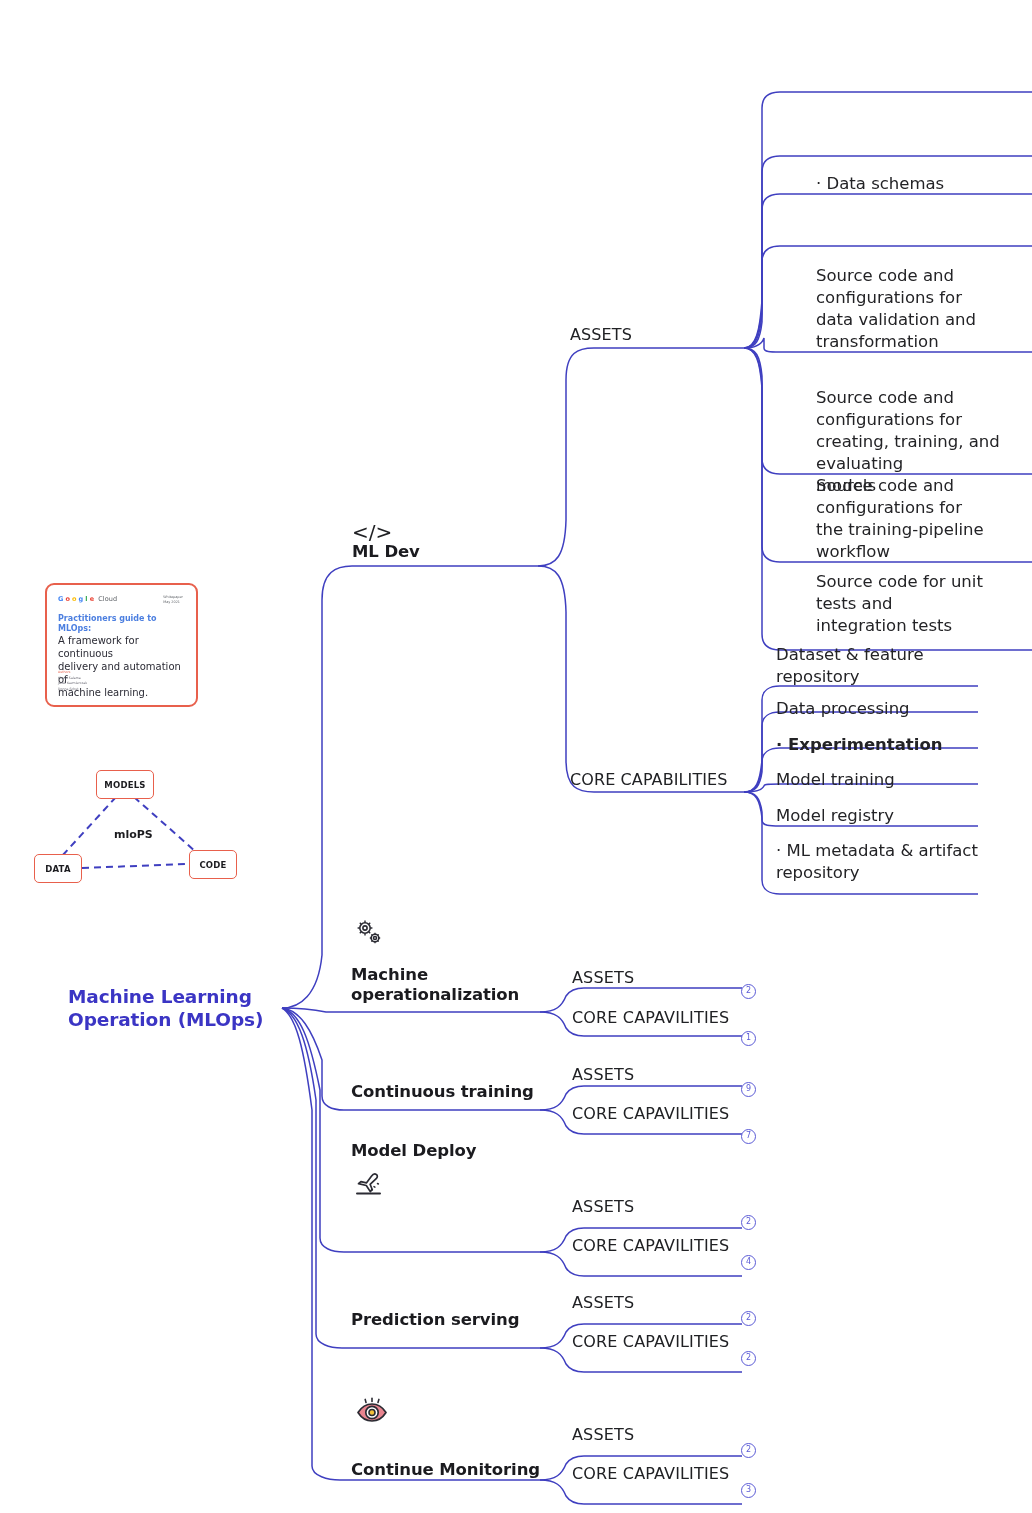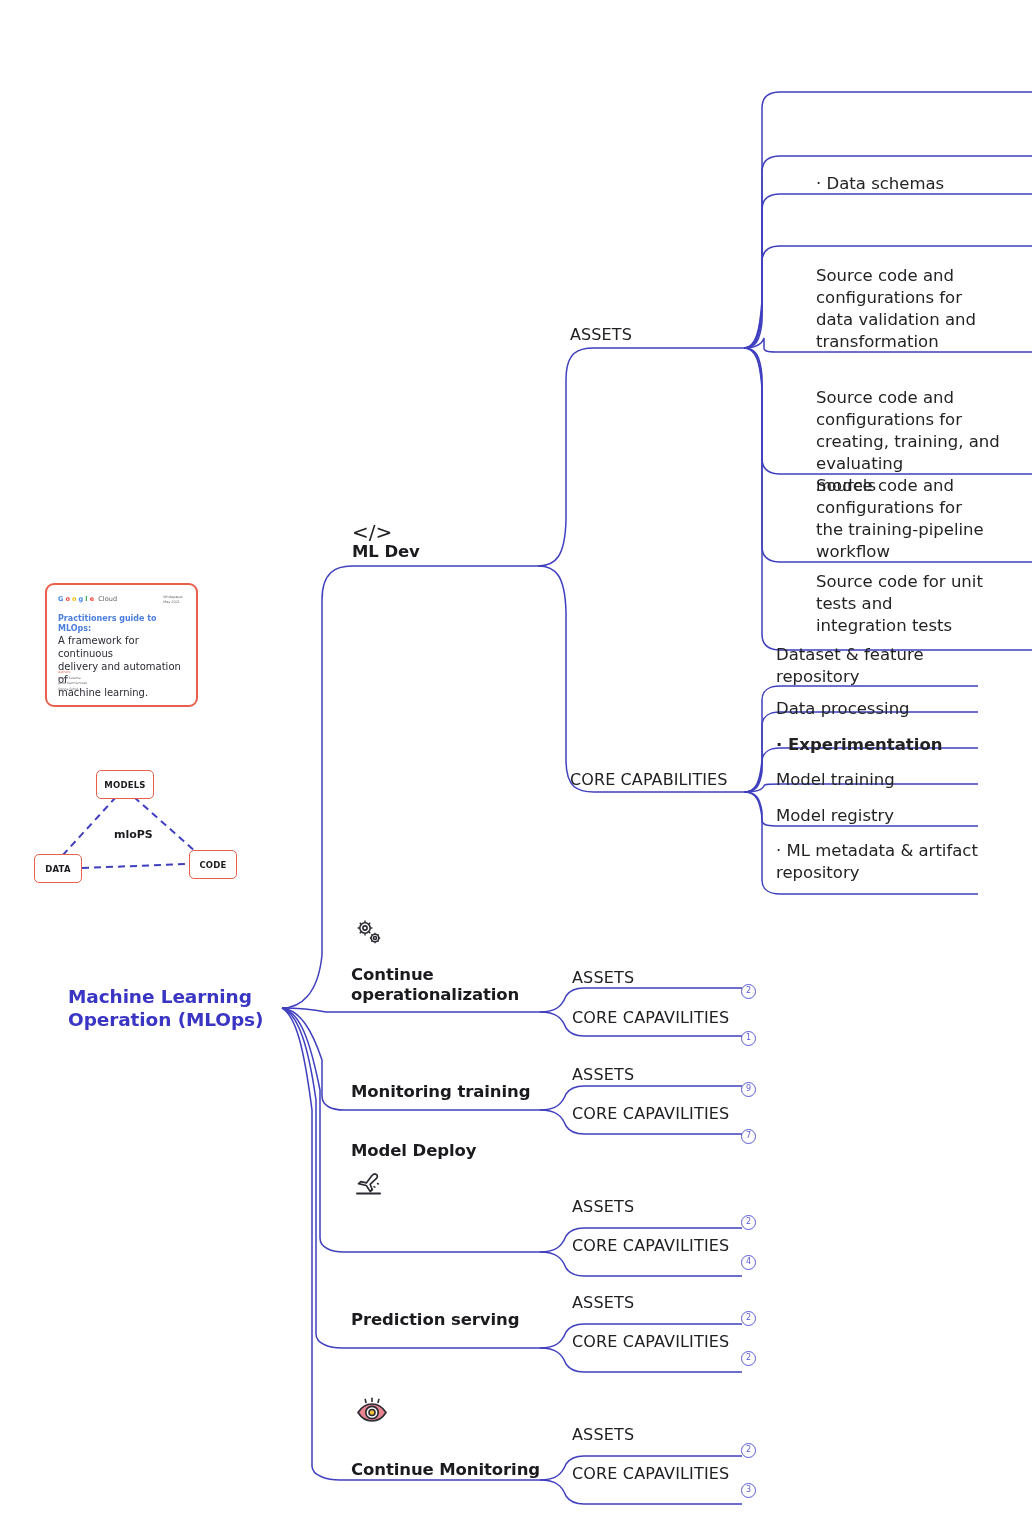--- a/index.html
+++ b/index.html
@@ -184,28 +184,28 @@
       <g stroke-width="1.4">
         <path d="M13 4.6v2M13 17.4v2M5.6 12h2M18.4 12h2M7.8 6.8l1.4 1.4M16.8 15.8l1.4 1.4M18.2 6.8l-1.4 1.4M9.2 15.8l-1.4 1.4"></path>
       </g>
       <circle cx="23" cy="22" r="3.8"></circle>
         <circle cx="23" cy="22" r="1.5"></circle>
       <g stroke-width="1.3">
         <path d="M23 16.8v1.5M23 25.7v1.5M17.8 22h1.5M26.7 22h1.5M19.4 18.4l1.1 1.1M25.5 24.5l1.1 1.1M26.6 18.4l-1.1 1.1M20.5 24.5l-1.1 1.1"></path>
       </g>
     </svg>
   </div>
-  <div class="node branch-title lbl" style="left:351px;top:965px;width:190px;">Continue
+  <div class="node branch-title lbl" style="left:351px;top:965px;width:190px;">Machine
 operationalization</div>
   <div class="node sub-label" style="left:572px;top:968px;">ASSETS</div>
   <div class="badge" style="left:741px;top:984px;">2</div>
   <div class="node sub-label" style="left:572px;top:1008px;">CORE CAPAVILITIES</div>
   <div class="badge" style="left:741px;top:1031px;">1</div>
 
-  <div class="node branch-title lbl" style="left:351px;top:1082px;width:200px;">Monitoring training</div>
+  <div class="node branch-title lbl" style="left:351px;top:1082px;width:200px;">Continuous training</div>
   <div class="node sub-label" style="left:572px;top:1065px;">ASSETS</div>
   <div class="badge" style="left:741px;top:1082px;">9</div>
   <div class="node sub-label" style="left:572px;top:1104px;">CORE CAPAVILITIES</div>
   <div class="badge" style="left:741px;top:1129px;">7</div>
 
   <div class="node" style="left:354px;top:1168px;">
     <svg width="34" height="32" viewBox="0 0 34 32" fill="none" stroke="#2b2b33" stroke-width="1.7" stroke-linejoin="round" stroke-linecap="round">
       <path d="M4.5 15.6 L6.9 13.6 L12.4 14.9 L17.4 8.2 C18.6 6.6 20.8 5.6 22.3 6.4 C23.8 7.2 23.6 9.4 22.2 10.7 L16.1 16.3 L18.2 21.5 L16.3 23.6 L12.3 17.5 Z"></path>
       <path d="M20 18.6l.9.5M23.5 15.5l.9.5M17.5 21.4l.9.5" stroke-width="1.5"></path>
       <path d="M3 25.5 H26" stroke-width="2"></path>

